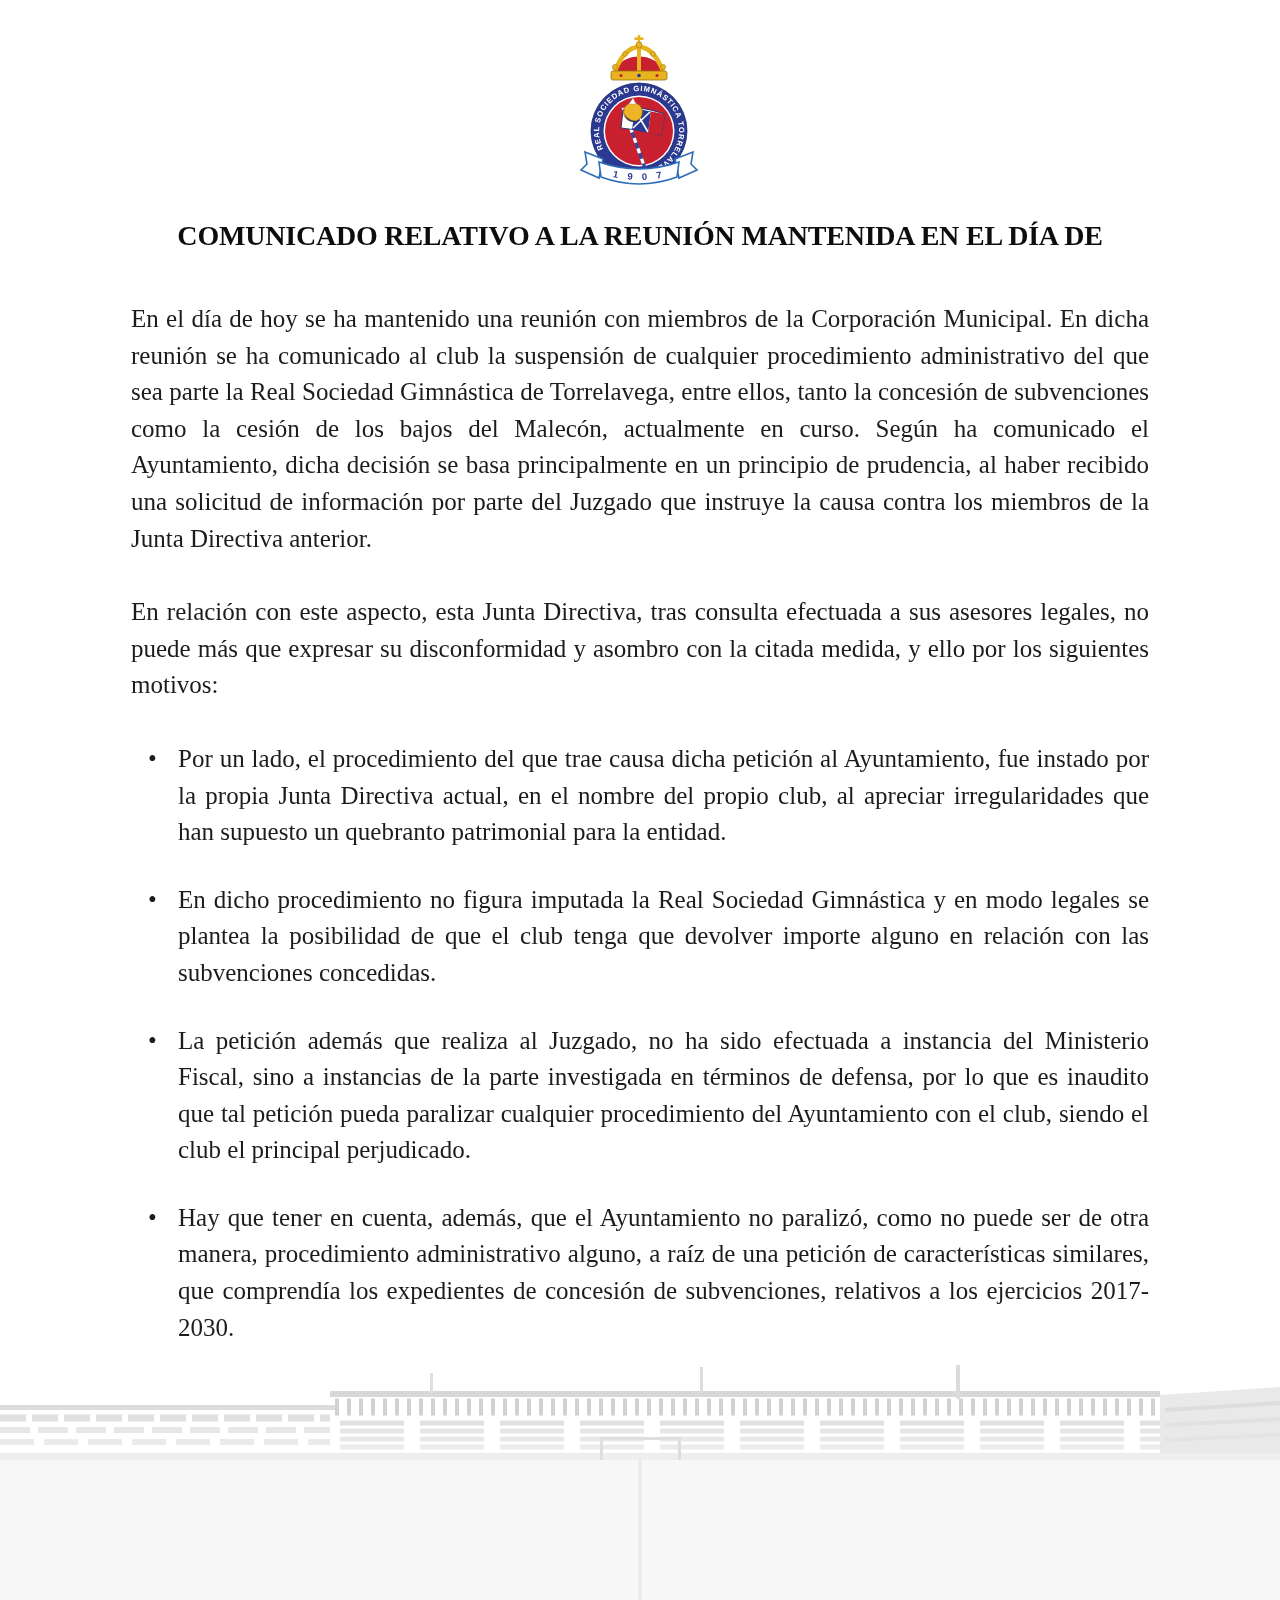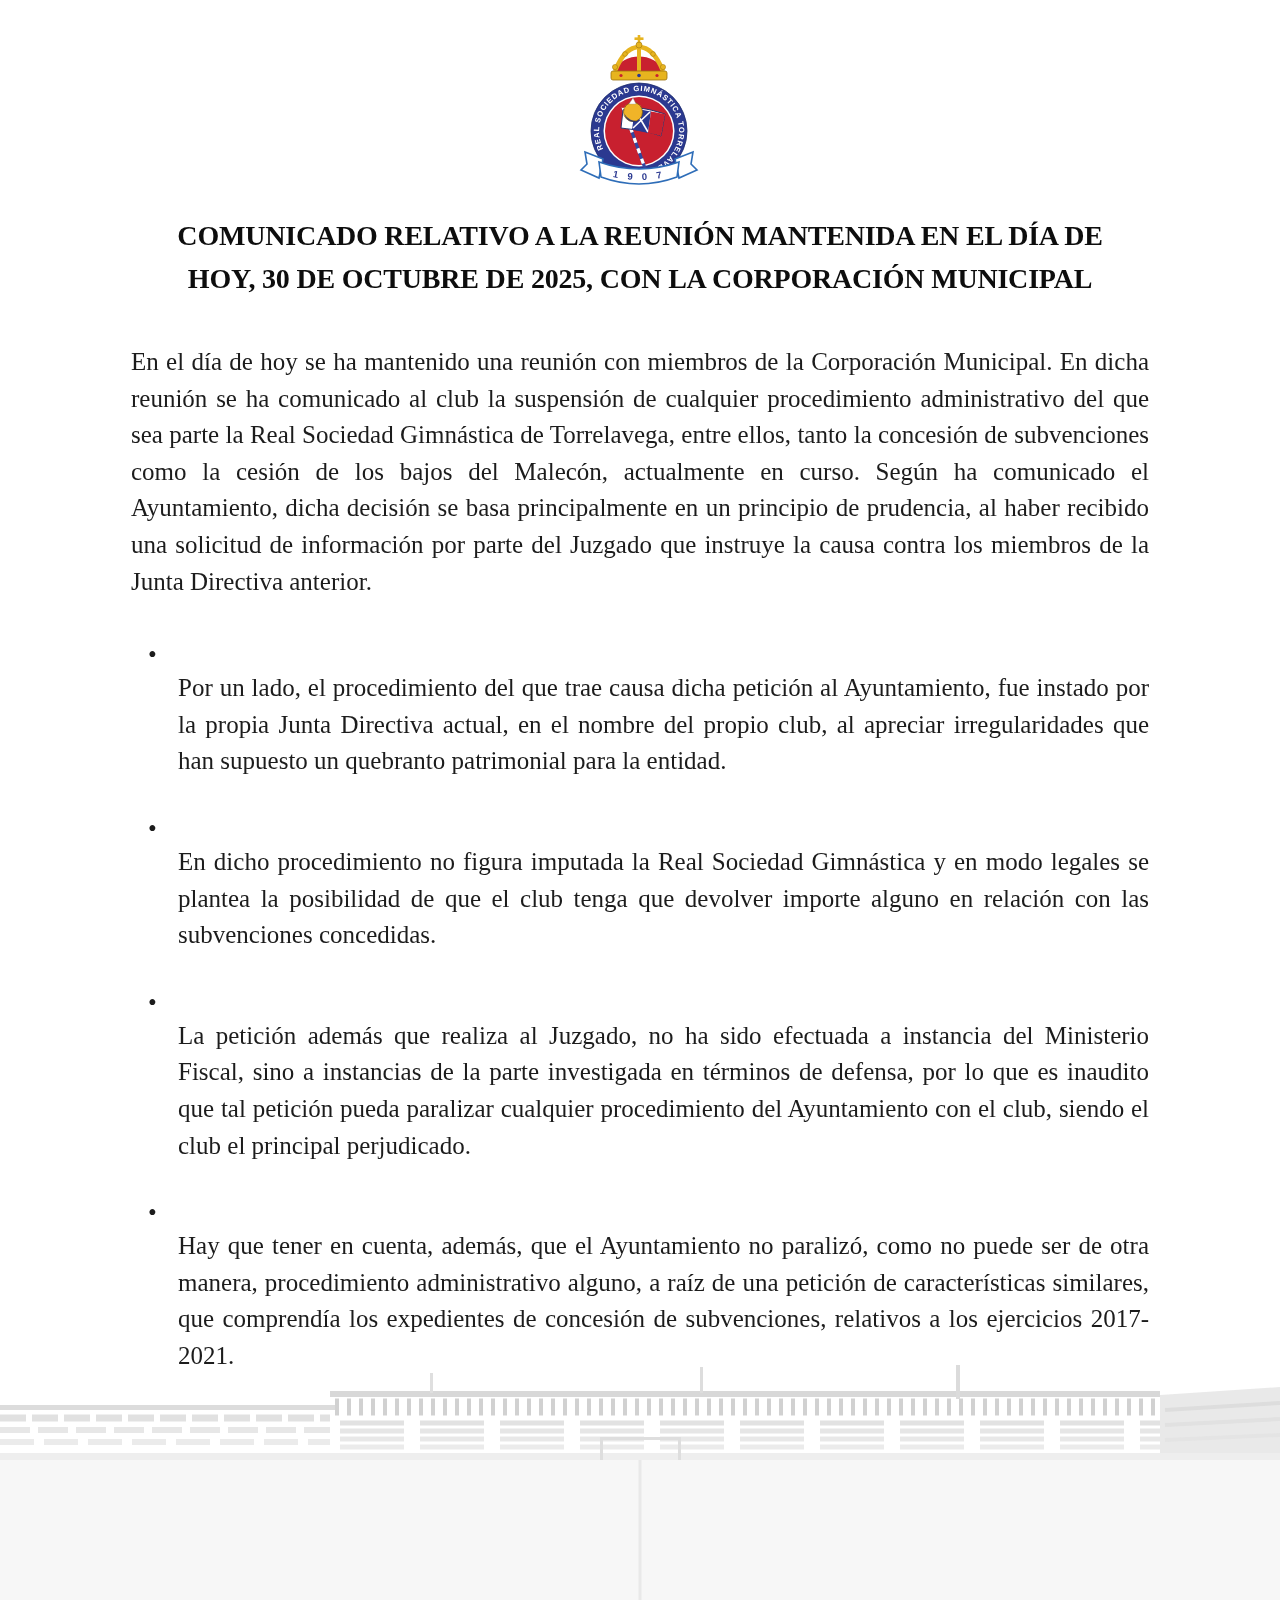--- a/index.html
+++ b/index.html
@@ -58,21 +58,20 @@
     line-height: 36.6px;
   }
   .bullet {
     flex: 0 0 47px;
     box-sizing: border-box;
     padding-left: 17px;
   }
   .motive-text {
     flex: 1;
     text-align: justify;
-    margin-top: 33px;
   }
 </style>
 </head>
 <body>
 
 <div class="page">
 
   <svg class="watermark" viewBox="0 0 1280 235" aria-hidden="true">
     <g opacity="0.85">
 
@@ -171,38 +170,38 @@
         <path d="M 120 118 L 102 125 L 106 144 L 124 136 L 118 130 Z" fill="#ffffff" stroke="#2e6db8" stroke-width="1.6"></path>
         <path d="M 26 128 Q 66 142 106 128 L 104 143 Q 66 157 28 143 Z" fill="#ffffff" stroke="#2e6db8" stroke-width="1.6"></path>
         <text font-family="Liberation Sans, sans-serif" font-size="9.5" font-weight="bold" fill="#2b3990" letter-spacing="3.5" text-anchor="middle">
           <textPath href="#yearPath" startOffset="50%">1 9 0 7</textPath>
         </text>
       </g>
     </svg>
 
     <h1 class="title">
       <span>COMUNICADO RELATIVO A LA REUNIÓN MANTENIDA EN EL DÍA DE</span>
-      <span>HOY, 30 DE OCTUBRE DE 2025, CON LA CORPORACIÓN MUNICIPAL</span>
     </h1>
 
     <p class="para">En el día de hoy se ha mantenido una reunión con miembros de la Corporación Municipal. En dicha reunión se ha comunicado al club la suspensión de cualquier procedimiento administrativo del que sea parte la Real Sociedad Gimnástica de Torrelavega, entre ellos, tanto la concesión de subvenciones como la cesión de los bajos del Malecón, actualmente en curso. Según ha comunicado el Ayuntamiento, dicha decisión se basa principalmente en un principio de prudencia, al haber recibido una solicitud de información por parte del Juzgado que instruye la causa contra los miembros de la Junta Directiva anterior.</p>
+    <p class="para">En relación con este aspecto, esta Junta Directiva, tras consulta efectuada a sus asesores legales, no puede más que expresar su disconformidad y asombro con la citada medida, y ello por los siguientes motivos:</p>
 
     <ul class="motives">
       <li class="motive">
         <span class="bullet">•</span>
         <span class="motive-text">Por un lado, el procedimiento del que trae causa dicha petición al Ayuntamiento, fue instado por la propia Junta Directiva actual, en el nombre del propio club, al apreciar irregularidades que han supuesto un quebranto patrimonial para la entidad.</span>
       </li>
       <li class="motive">
         <span class="bullet">•</span>
         <span class="motive-text">En dicho procedimiento no figura imputada la Real Sociedad Gimnástica y en modo legales se plantea la posibilidad de que el club tenga que devolver importe alguno en relación con las subvenciones concedidas.</span>
       </li>
       <li class="motive">
         <span class="bullet">•</span>
         <span class="motive-text">La petición además que realiza al Juzgado, no ha sido efectuada a instancia del Ministerio Fiscal, sino a instancias de la parte investigada en términos de defensa, por lo que es inaudito que tal petición pueda paralizar cualquier procedimiento del Ayuntamiento con el club, siendo el club el principal perjudicado.</span>
       </li>
       <li class="motive">
         <span class="bullet">•</span>
-        <span class="motive-text">Hay que tener en cuenta, además, que el Ayuntamiento no paralizó, como no puede ser de otra manera, procedimiento administrativo alguno, a raíz de una petición de características similares, que comprendía los expedientes de concesión de subvenciones, relativos a los ejercicios 2017-2021.</span>
+        <span class="motive-text">Hay que tener en cuenta, además, que el Ayuntamiento no paralizó, como no puede ser de otra manera, procedimiento administrativo alguno, a raíz de una petición de características similares, que comprendía los expedientes de concesión de subvenciones, relativos a los ejercicios 2017-2030.</span>
       </li>
     </ul>
 
   </div>
 </div>
 
 </body></html>

